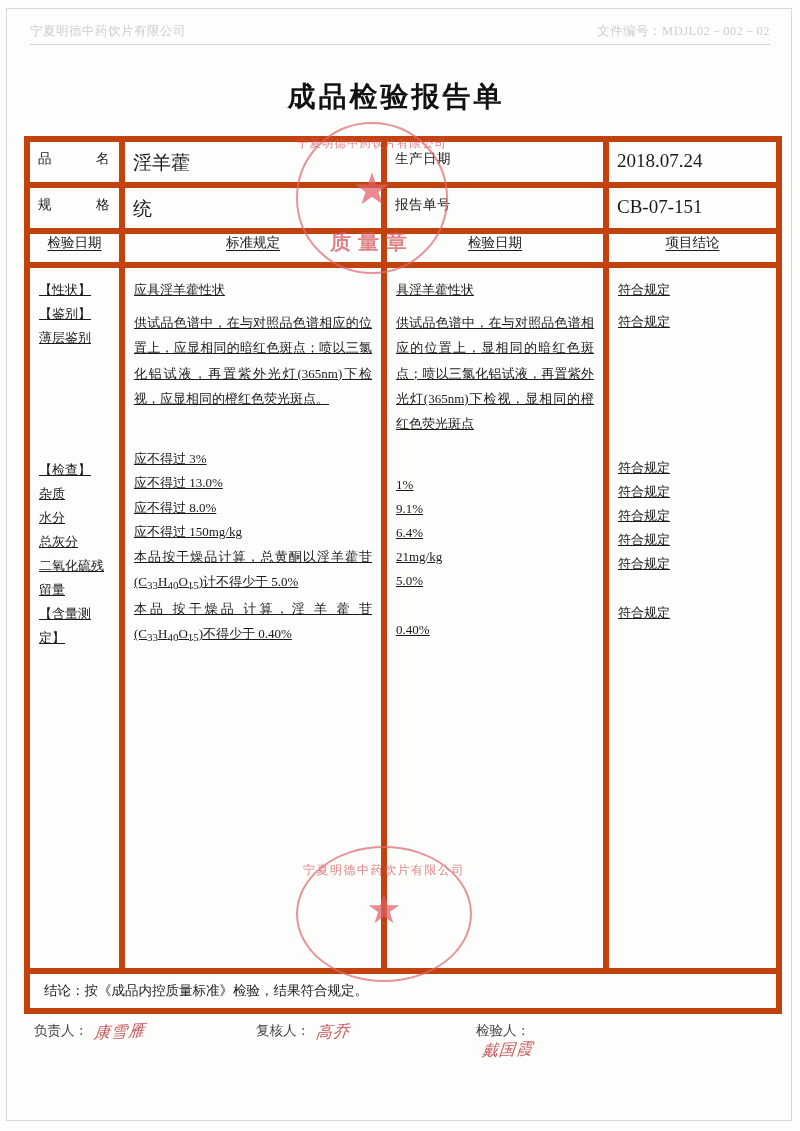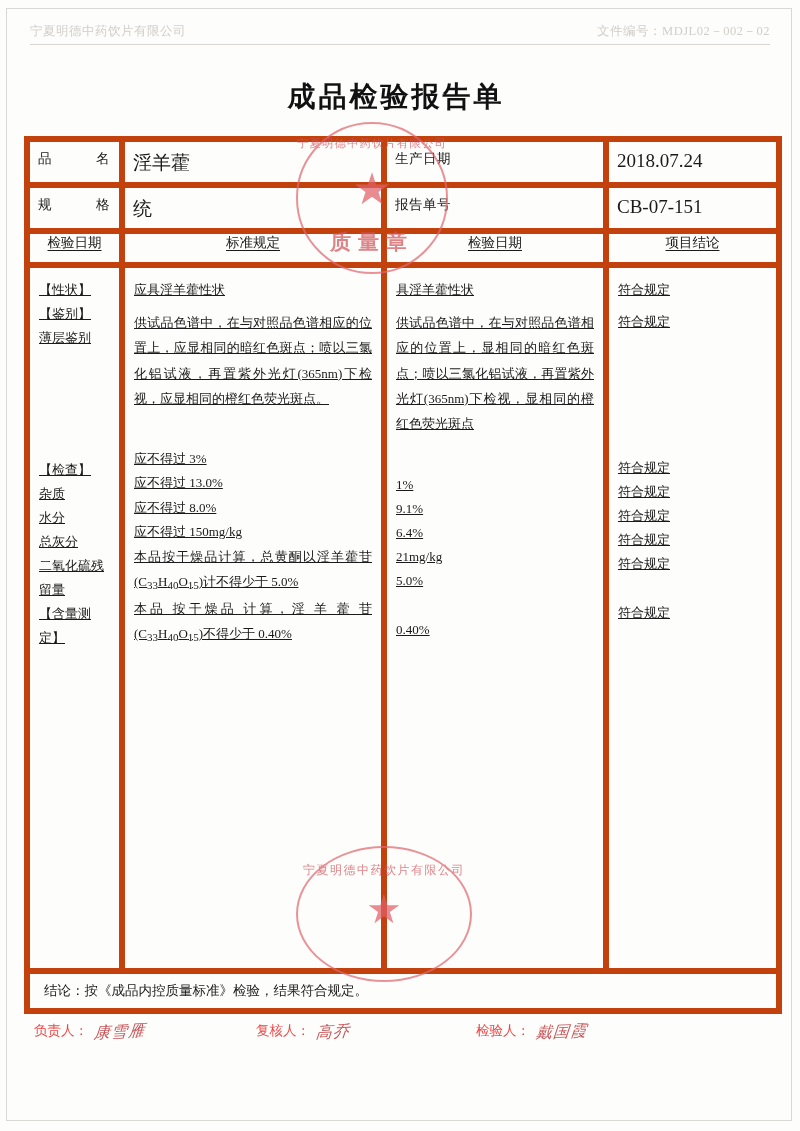--- a/index.html
+++ b/index.html
@@ -164,34 +164,34 @@
     width: 752px;
     height: 52px;
     font-size: 13.5px;
   }
   .sig {
     position: absolute;
     top: 0;
     display: flex;
     align-items: flex-start;
   }
-  .sig .slabel { color: #ef4444; }
+  .sig .slabel { color: #404040; }
   .sig .sname {
     margin-left: 6px;
     font-family: "DejaVu Serif", serif;
     color: #c2474b;
     font-size: 16px;
     font-style: italic;
     transform: skewX(-8deg) rotate(-3deg);
     opacity: 0.92;
     letter-spacing: 1px;
   }
   #sig-head { left: 10px; }
   #sig-review { left: 232px; justify-content: center; }
-  #sig-inspect { left: 452px; }
+  #sig-inspect { left: 452px; flex-direction: column; }
 
   
   .stamp {
     position: absolute;
     border: 2.5px solid #e06a72;
     border-radius: 50%;
     color: #d2565e;
     opacity: 0.72;
     pointer-events: none;
   }

